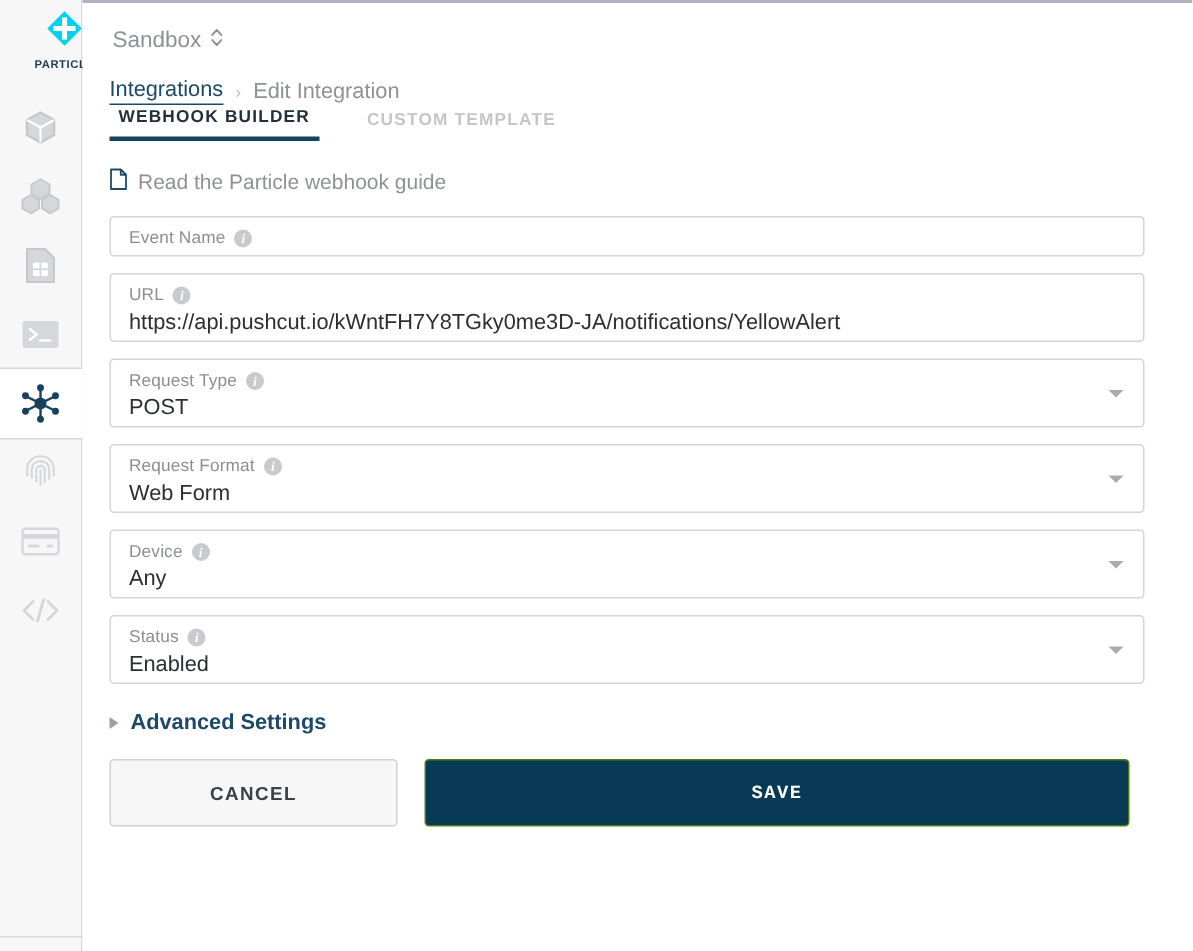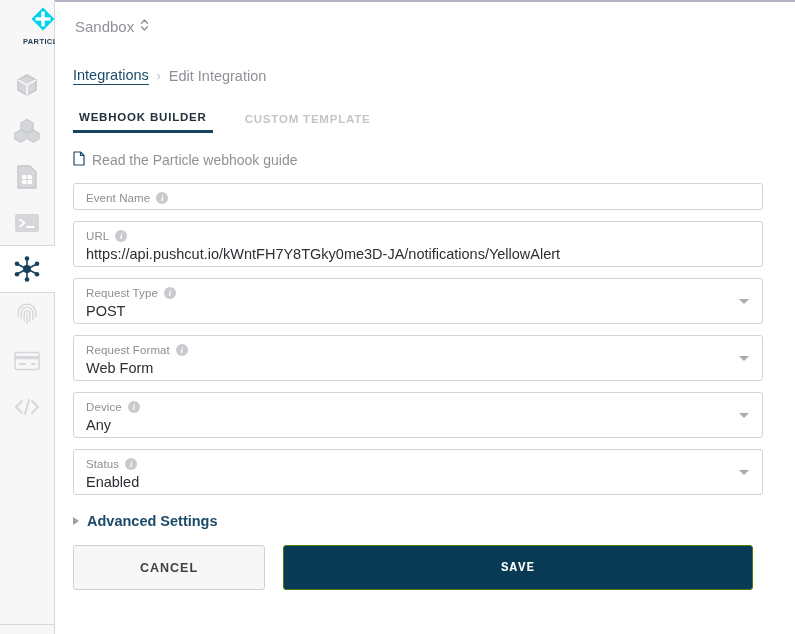--- a/index.html
+++ b/index.html
@@ -104,30 +104,30 @@
     padding: 14px 32px 0 18px;
   }
   .org-selector {
     display: inline-flex;
     align-items: flex-start;
     gap: 6px;
     font-size: 15px;
     color: #8e9196;
     padding: 4px 2px;
     cursor: pointer;
-    margin-bottom: 28px;
+    margin-bottom: 12px;
   }
   .chev-updown { display: inline-block; }
 
   .breadcrumb {
     display: flex;
     align-items: center;
     gap: 8px;
     font-size: 14.5px;
-    margin-bottom: 25px;
+    margin-bottom: 1px;
   }
   .crumb-link {
     color: #1b4a68;
     text-decoration: none;
     border-bottom: 1px solid #1b4a68;
     padding-bottom: 1px;
     cursor: pointer;
   }
   .crumb-sep { color: #bcbfc4; font-size: 12px; }
   .crumb-current { color: #8e9196; }

